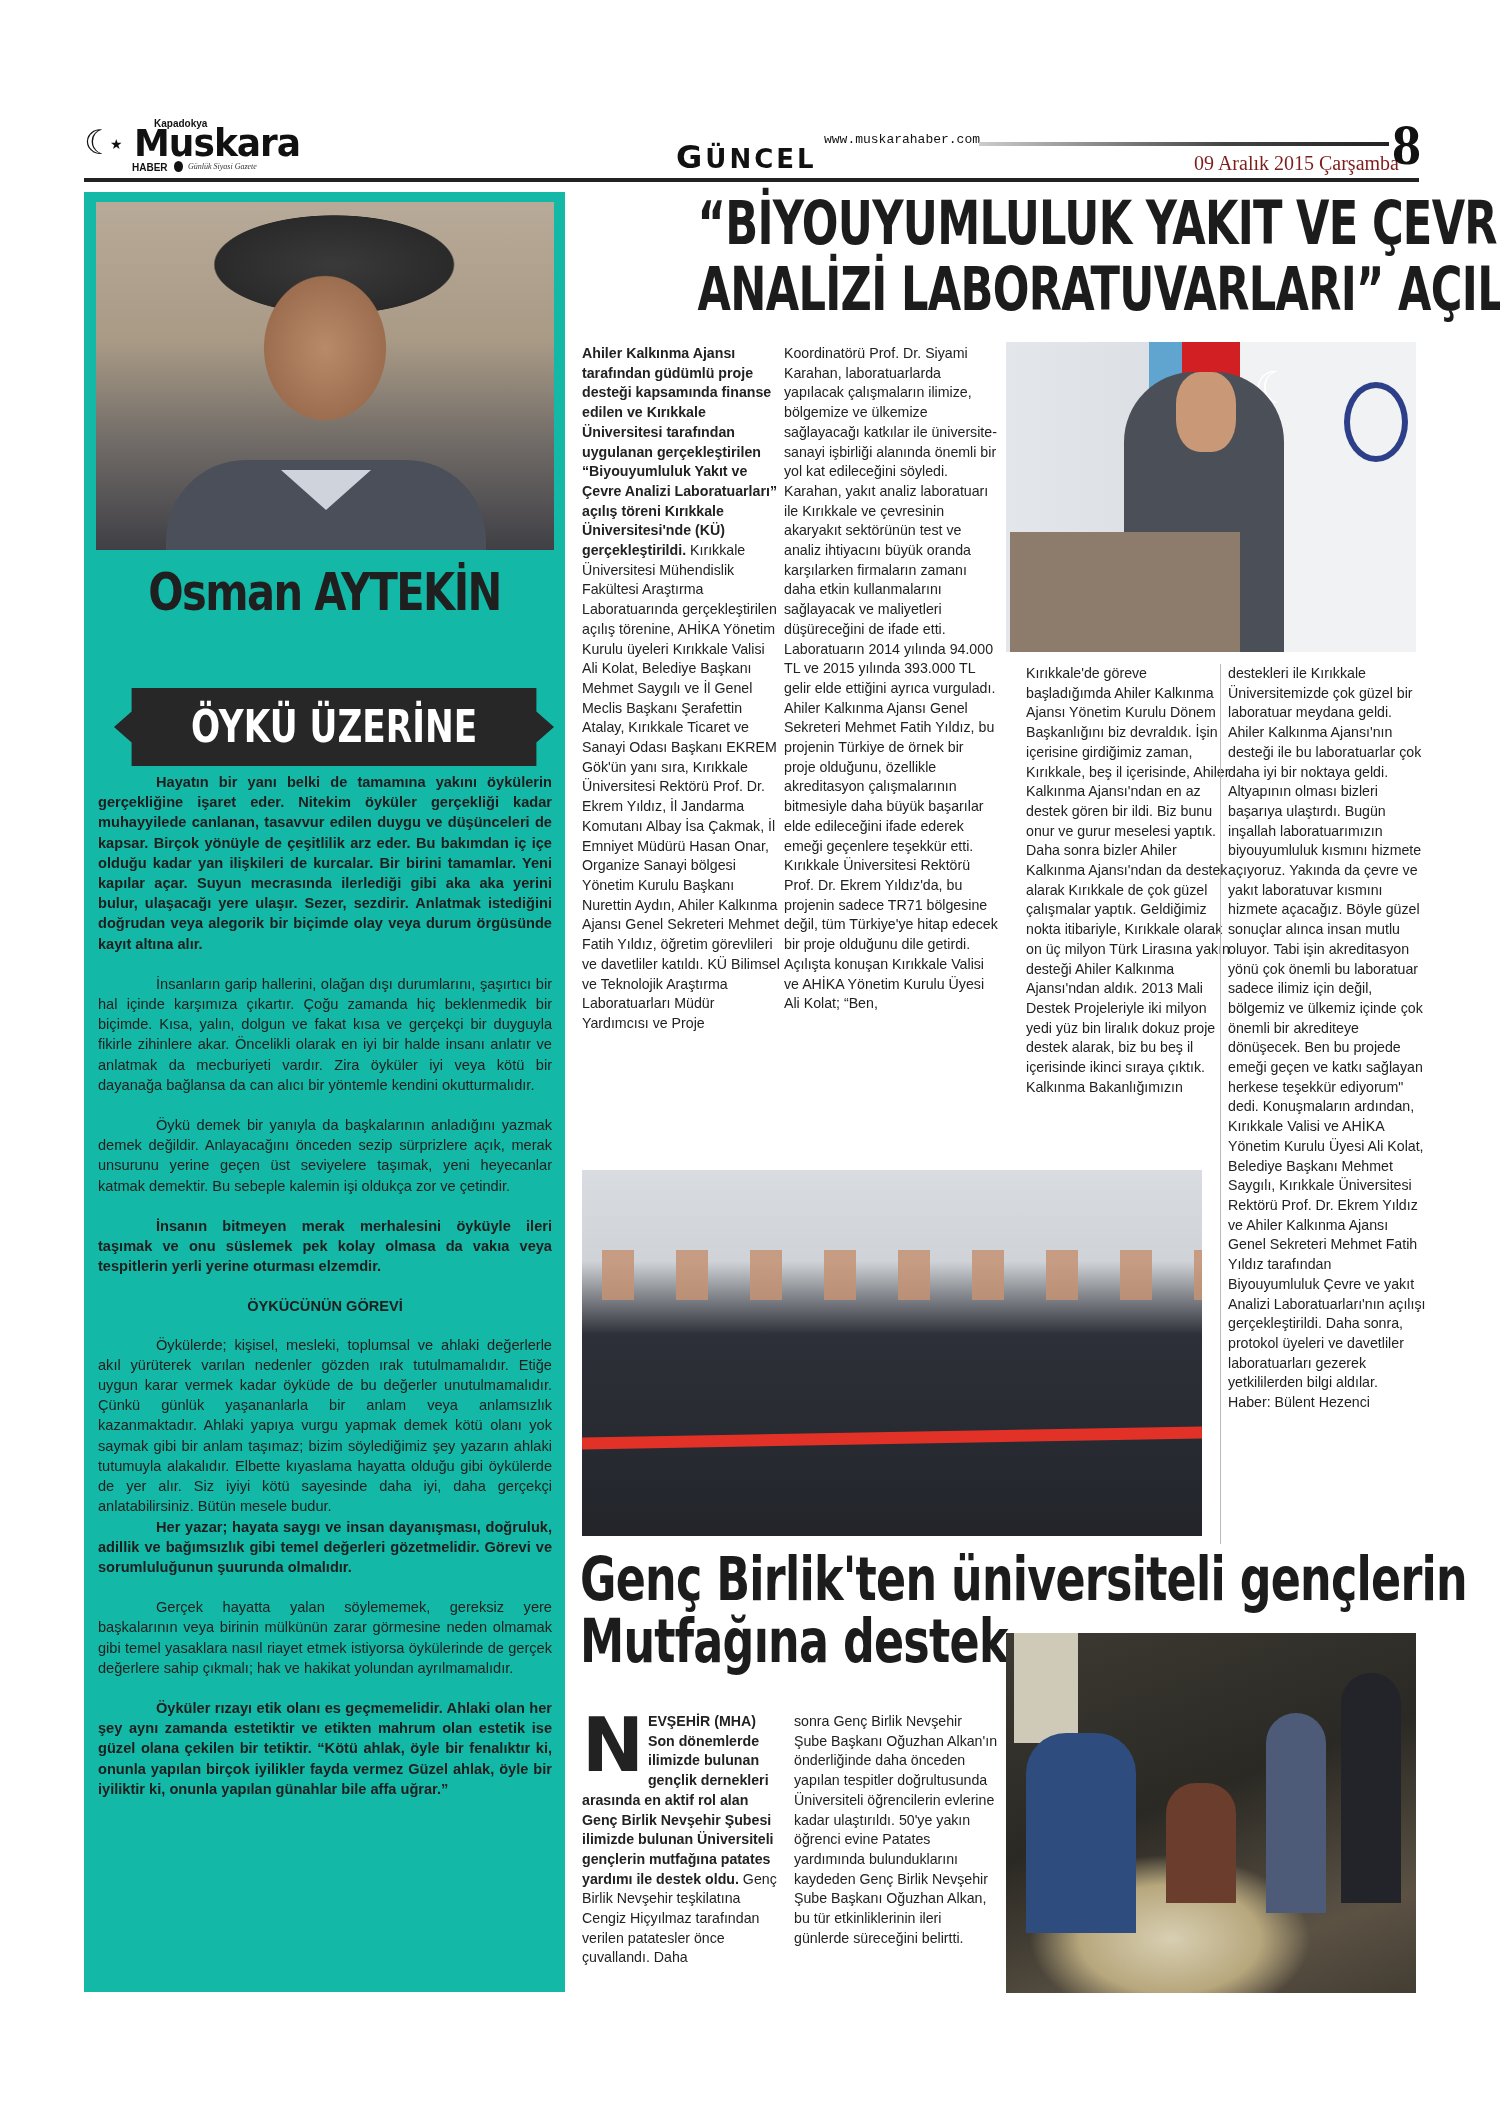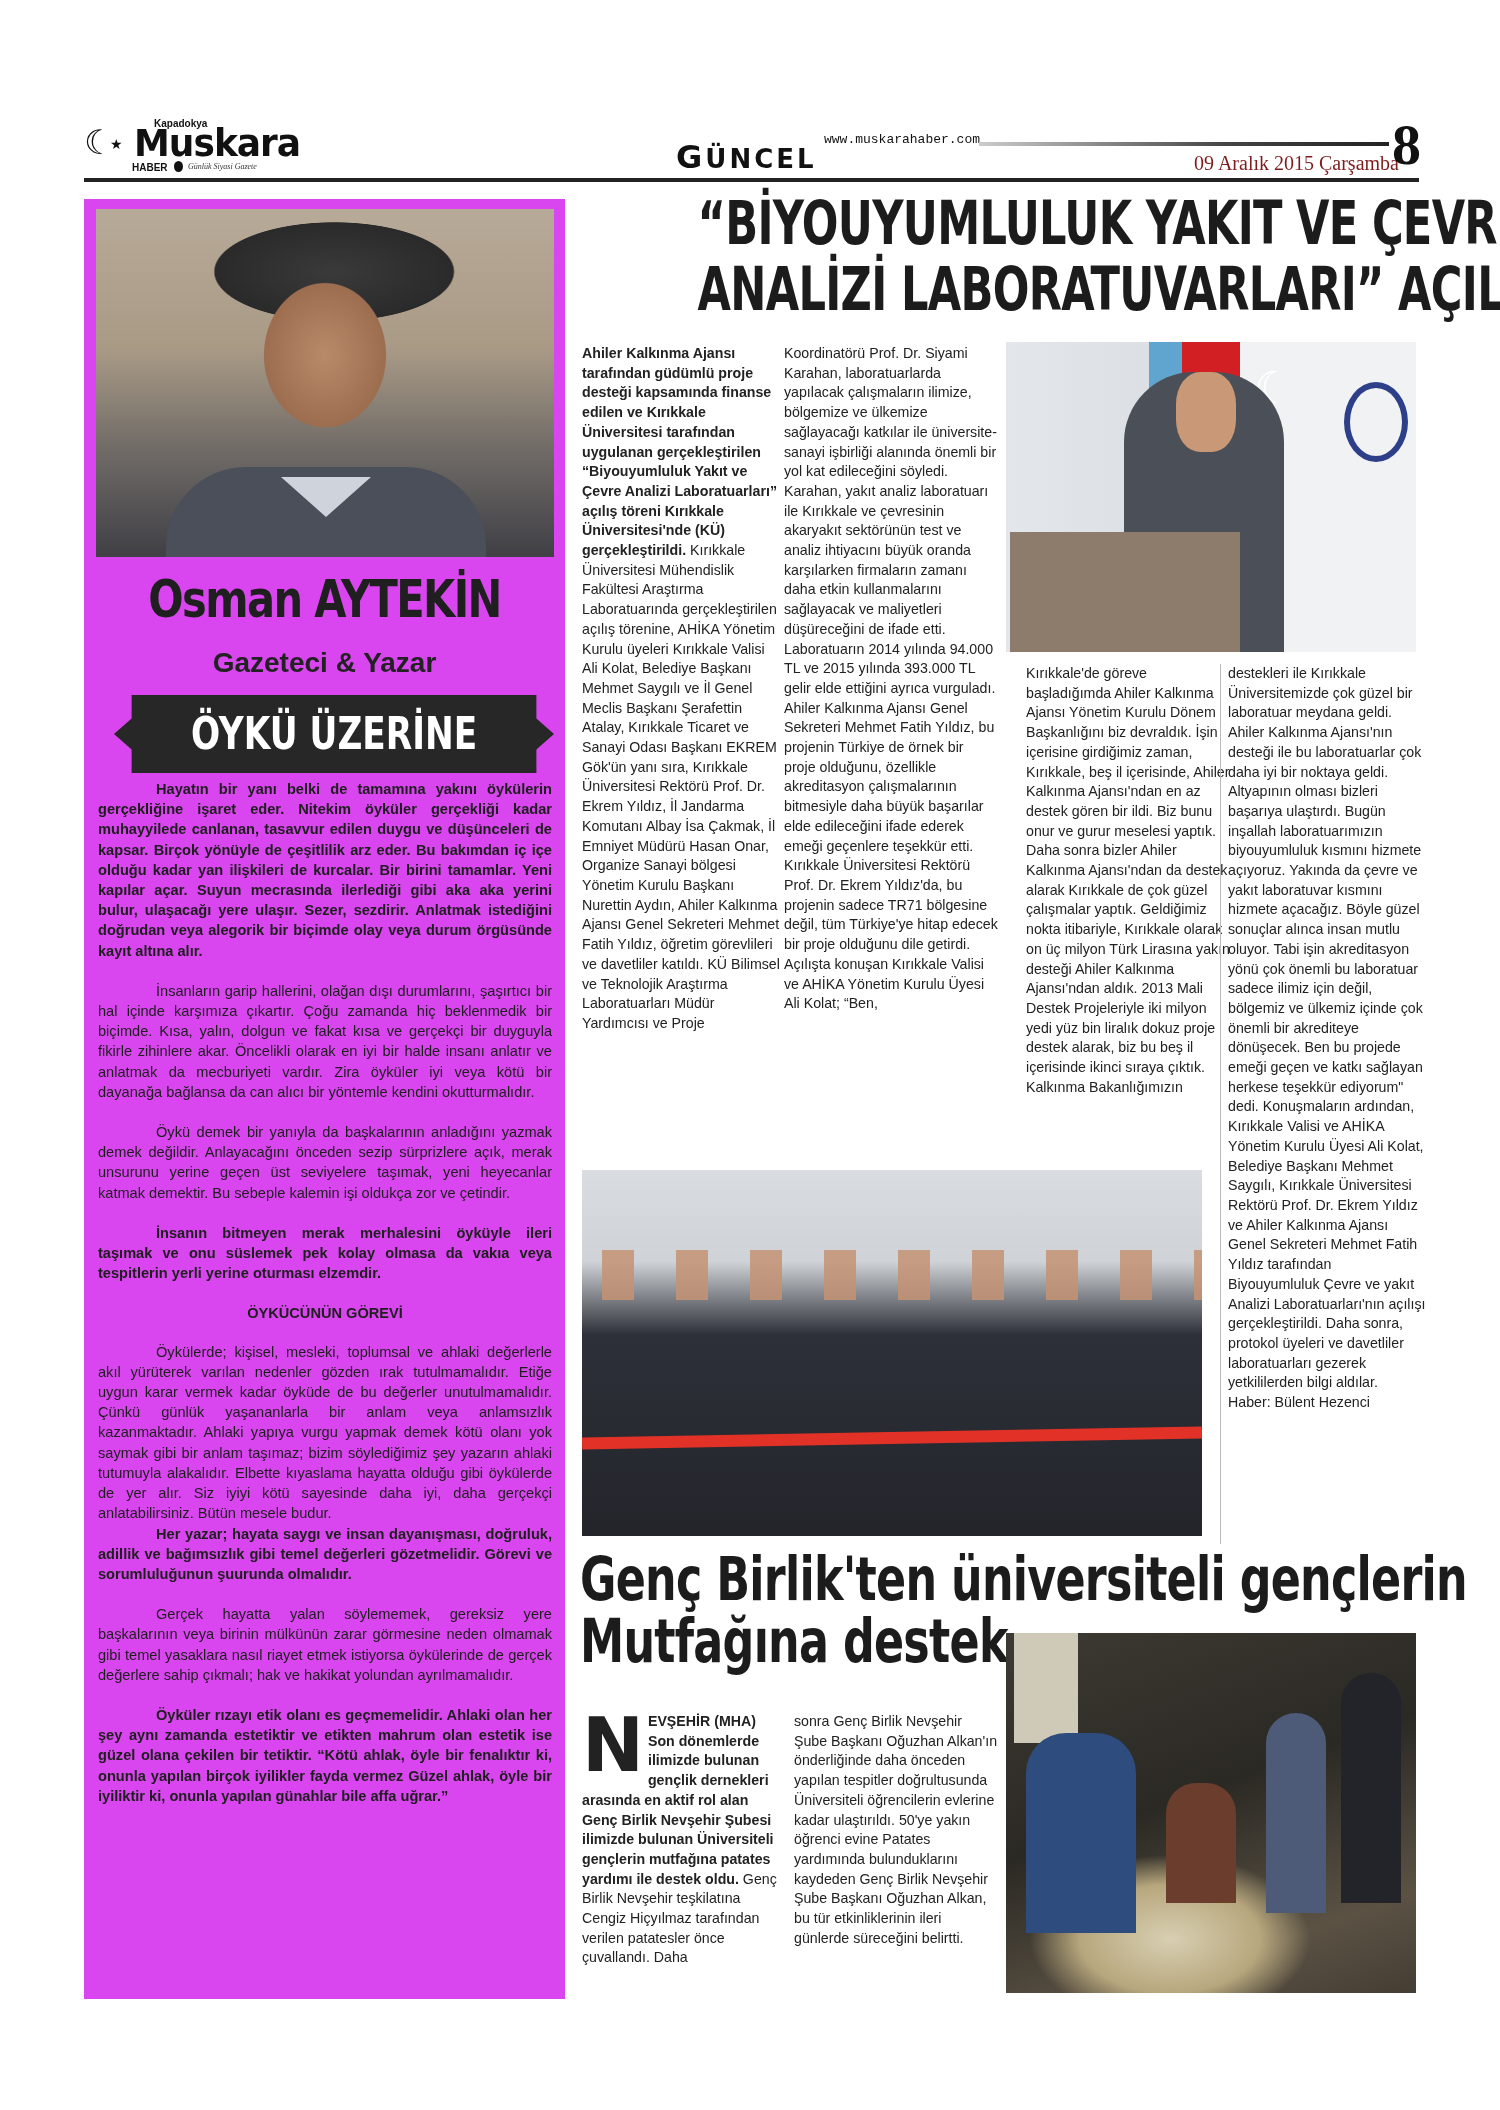--- a/index.html
+++ b/index.html
@@ -19,21 +19,21 @@
 
   .section-name { position: absolute; left: 592px; top: 30px; font-size: 26px; font-weight: bold; letter-spacing: 3px; font-family: "DejaVu Sans", sans-serif; color: #111; }
   .section-name .big-g { font-size: 32px; }
   .site-url { position: absolute; left: 740px; top: 24px; font-size: 13px; font-family: Liberation Mono, monospace; color: #111; }
   .url-rule { position: absolute; left: 895px; top: 34px; width: 410px; height: 4px; background: linear-gradient(to right, #cccccc, #444444 60%, #222222); }
   .pub-date { position: absolute; left: 1110px; top: 44px; font-size: 20px; font-family: "Liberation Serif", serif; color: #7f1d1d; }
   .page-number { position: absolute; left: 1308px; top: 8px; font-size: 58px; font-weight: bold; font-family: "Liberation Serif", serif; color: #111; line-height: 58px; }
   .masthead-rule { position: absolute; left: 0; top: 70px; width: 1335px; height: 4px; background: #222; }
 
   
-  .opinion { position: absolute; left: 84px; top: 192px; width: 481px; height: 1800px; background: #d946ef; margin-top: 7px; }
+  .opinion { position: absolute; left: 84px; top: 192px; width: 481px; height: 1800px; background: #14b8a6; }
   .author-photo { position: absolute; left: 12px; top: 10px; width: 458px; height: 348px;
     background:
       radial-gradient(ellipse 110px 130px at 50% 42%, #b98a6a 0%, #9d6d4f 55%, transparent 56%),
       radial-gradient(ellipse 170px 70px at 52% 18%, #3a3a3a 0%, #2a2a2a 70%, transparent 71%),
       linear-gradient(180deg, #b8aa98 0%, #a99a86 40%, #6f6a66 70%, #3f3f45 100%);
   }
   .author-photo .shirt { position: absolute; left: 70px; bottom: 0; width: 320px; height: 90px; background: #4b4f5a; border-radius: 80px 80px 0 0; }
   .author-photo .collar { position: absolute; left: 185px; bottom: 40px; width: 90px; height: 40px; background: #cfd4dc; clip-path: polygon(0 0, 100% 0, 50% 100%); }
   .author-name { position: absolute; left: 0; top: 370px; width: 481px; text-align: center; font-size: 52px; font-weight: 900; font-family: "DejaVu Sans", sans-serif; letter-spacing: -2px; color: #1f1f1f; transform: scaleX(0.8); }
   .author-role { position: absolute; left: 0; top: 448px; width: 481px; text-align: center; font-size: 28px; font-weight: bold; color: #222; }
@@ -104,21 +104,20 @@
   <div class="page-number">8</div>
   <div class="masthead-rule"></div>
 </header>
 
 <aside class="opinion">
   <div class="author-photo">
     <div class="shirt"></div>
     <div class="collar"></div>
   </div>
   <div class="author-name">Osman AYTEKİN</div>
-  <div class="author-role">Gazeteci &amp; Yazar</div>
   <div class="column-banner">
       <span>ÖYKÜ ÜZERİNE</span>
     </div>
 
   <div class="op-body">
     <p class="b">Hayatın bir yanı belki de tamamına yakını öykülerin gerçekliğine işaret eder. Nitekim öyküler gerçekliği kadar muhayyilede canlanan, tasavvur edilen duygu ve düşünceleri de kapsar. Birçok yönüyle de çeşitlilik arz eder. Bu bakımdan iç içe olduğu kadar yan ilişkileri de kurcalar. Bir birini tamamlar. Yeni kapılar açar. Suyun mecrasında ilerlediği gibi aka aka yerini bulur, ulaşacağı yere ulaşır. Sezer, sezdirir. Anlatmak istediğini doğrudan veya alegorik bir biçimde olay veya durum örgüsünde kayıt altına alır.</p>
     <p>İnsanların garip hallerini, olağan dışı durumlarını, şaşırtıcı bir hal içinde karşımıza çıkartır. Çoğu zamanda hiç beklenmedik bir biçimde. Kısa, yalın, dolgun ve fakat kısa ve gerçekçi bir duyguyla fikirle zihinlere akar. Öncelikli olarak en iyi bir halde insanı anlatır ve anlatmak da mecburiyeti vardır. Zira öyküler iyi veya kötü bir dayanağa bağlansa da can alıcı bir yöntemle kendini okutturmalıdır.</p>
     <p>Öykü demek bir yanıyla da başkalarının anladığını yazmak demek değildir. Anlayacağını önceden sezip sürprizlere açık, merak unsurunu yerine geçen üst seviyelere taşımak, yeni heyecanlar katmak demektir. Bu sebeple kalemin işi oldukça zor ve çetindir.</p>
     <p class="b">İnsanın bitmeyen merak merhalesini öyküyle ileri taşımak ve onu süslemek pek kolay olmasa da vakıa veya tespitlerin yerli yerine oturması elzemdir.</p>
     <h4>ÖYKÜCÜNÜN GÖREVİ</h4>

